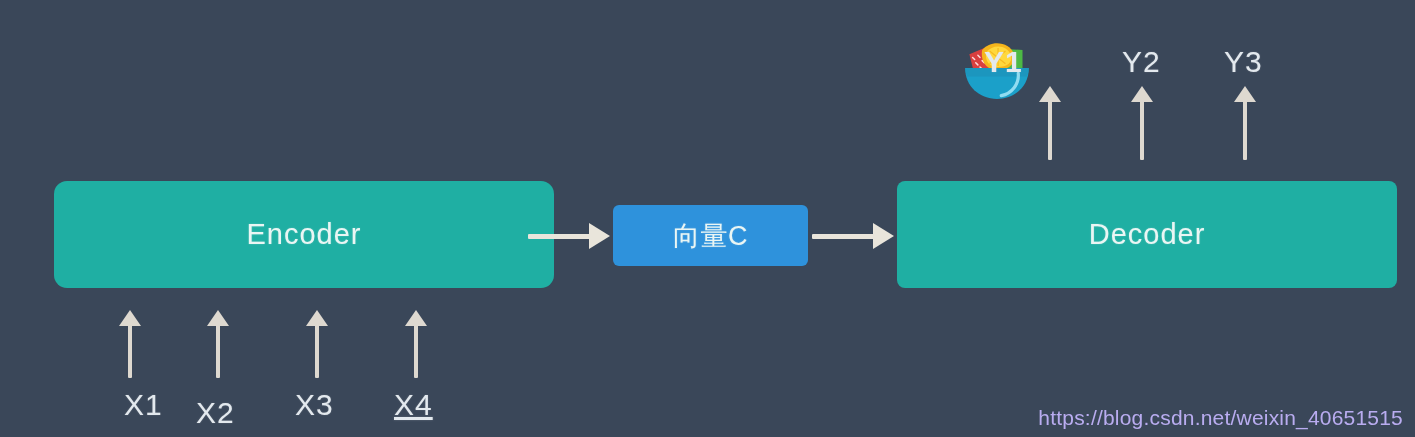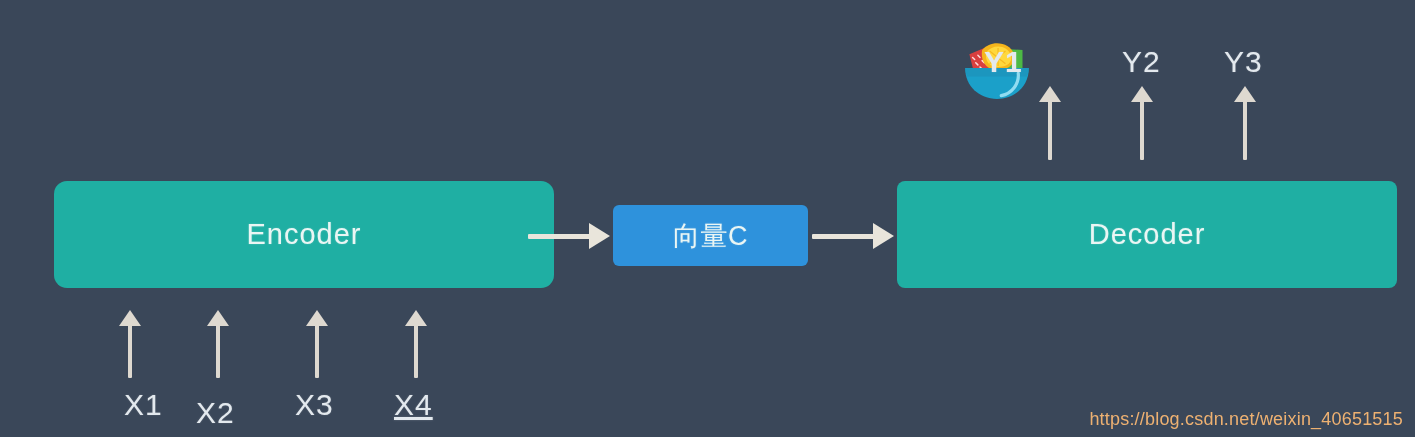--- a/index.html
+++ b/index.html
@@ -146,22 +146,22 @@
     top: 33px;
     width: 68px;
     height: 68px;
   }
 
   
   #watermark {
     position: absolute;
     right: 12px;
     bottom: 7px;
-    color: #fdba74;
-    font-size: 18px;
+    color: #c4b5fd;
+    font-size: 21px;
     letter-spacing: 0.2px;
     opacity: 0.92;
     white-space: nowrap;
   }
 </style>
 </head>
 <body>
 
 <div id="canvas">
 

